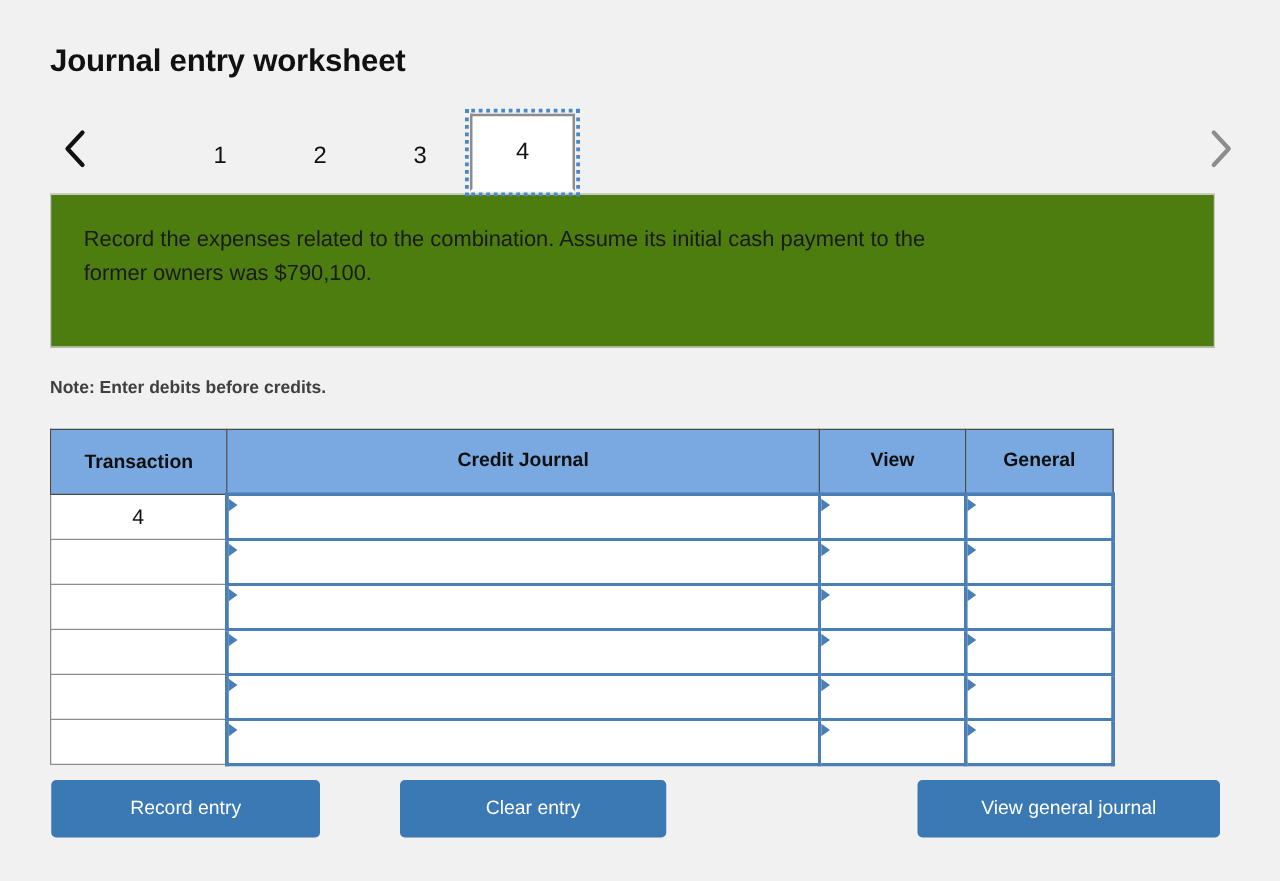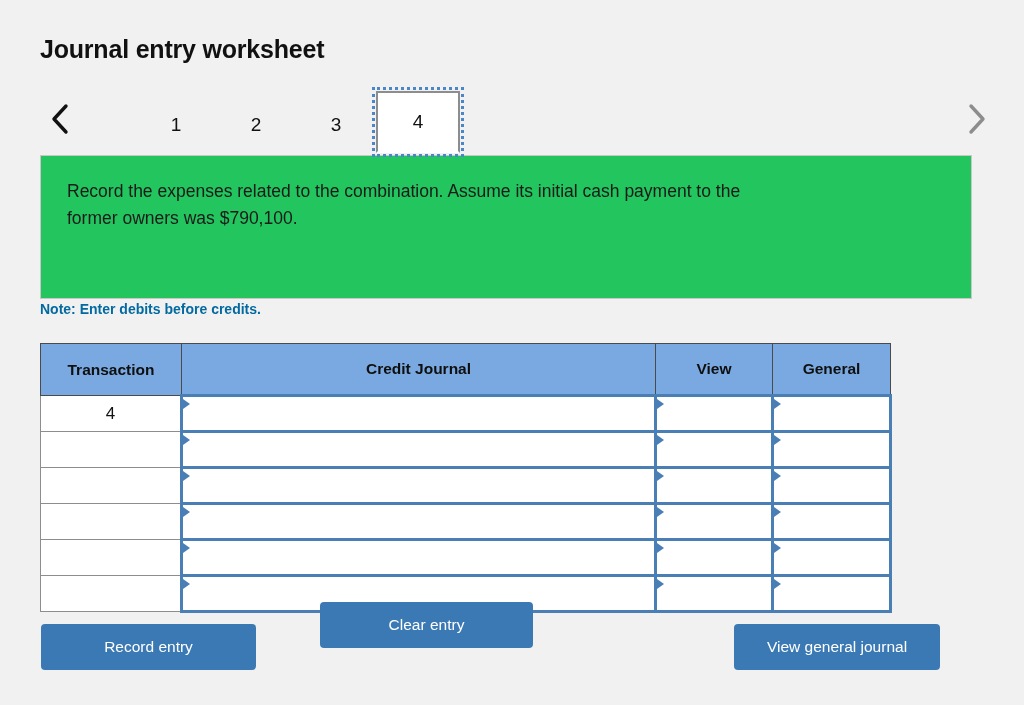--- a/index.html
+++ b/index.html
@@ -73,41 +73,41 @@
     outline-offset: 1px;
     height: 62px;
     z-index: 3;
     width: 84px;
   }
 
   
   .instruction {
     position: absolute;
     left: 40px; top: 142px;
-    width: 932px; height: 144px;
-    background: #22c55e;
+    width: 932px; height: 123px;
+    background: #4d7c0f;
     border: 1px solid #c8c8c8;
     z-index: 1;
   }
   .instruction p {
     margin: 0;
     padding: 22px 26px 0 26px;
     font-size: 17.5px;
     line-height: 1.55;
     color: #1a1a1a;
     max-width: 760px;
   }
 
   
   .note {
     position: absolute;
     left: 40px; top: 288px;
     font-size: 14px;
     font-weight: bold;
-    color: #0369a1;
+    color: #404040;
   }
 
   
   .jtable {
     position: absolute;
     left: 40px; top: 330px;
     width: 850px;
     border-collapse: collapse;
     table-layout: fixed;
   }
@@ -173,22 +173,22 @@
     background: #3b79b4;
     color: #ffffff;
     font-size: 15.5px;
     font-weight: normal;
     border: none;
     border-radius: 4px;
     cursor: pointer;
     font-family: "Liberation Sans", sans-serif;
   }
   .btn-record { left: 41px;  top: 611px; width: 215px; }
-  .btn-clear  { left: 320px; top: 589px; width: 213px; }
-  .btn-view   { left: 734px; top: 611px; width: 206px; }
+  .btn-clear  { left: 320px; top: 611px; width: 213px; }
+  .btn-view   { left: 734px; top: 611px; width: 242px; }
 
   
   .bottom-rule {
     position: absolute;
     left: 0; top: 692px;
     width: 1024px; height: 2px;
     background: #d3d3d3;
   }
 </style>
 </head>

